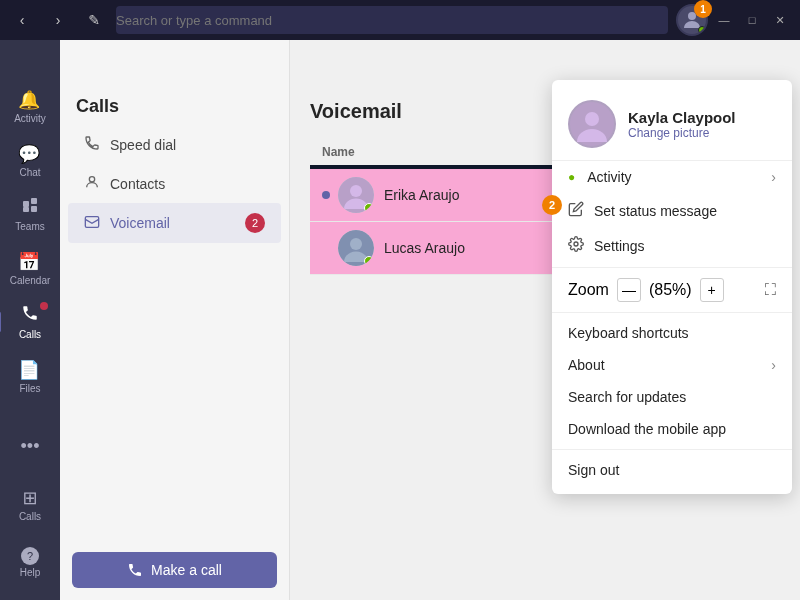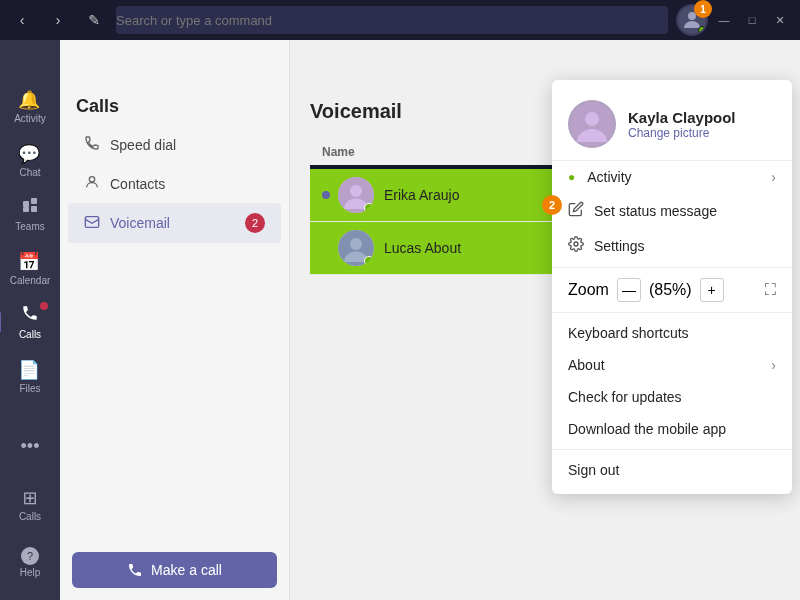--- a/index.html
+++ b/index.html
@@ -92,21 +92,21 @@
     .voicemail-panel { flex: 1; padding: 20px; }
     .panel-title { font-size: 20px; font-weight: 600; color: #252525; margin-bottom: 16px; }
     .table-header {
       display: flex; padding: 6px 12px; font-size: 12px; font-weight: 600;
       color: #666; border-bottom: 4px solid #0f172a;
     }
     .col-name { flex: 1; }
     .col-duration { width: 80px; text-align: right; }
     .table-row {
       display: flex; align-items: center; padding: 8px 12px;
-      border-bottom: 1px solid #e8e8e8; background: #84cc16;
+      border-bottom: 1px solid #e8e8e8; background: #f9a8d4;
       cursor: pointer;
     }
     .row-indicator { width: 8px; height: 8px; border-radius: 50%; background: #6264a7; margin-right: 8px; }
     .row-avatar {
       width: 36px; height: 36px; border-radius: 50%; background: #c0c0d0;
       margin-right: 10px; display: flex; align-items: center; justify-content: center;
       font-size: 14px; color: #666; overflow: hidden; position: relative;
     }
     .row-avatar .avail-dot {
       position: absolute; bottom: 0; right: 0; width: 10px; height: 10px;
@@ -297,21 +297,21 @@
       <div class="table-row">
         <div class="row-indicator" style="background:transparent;"></div>
         <div class="row-avatar">
           <svg width="36" height="36" viewBox="0 0 36 36" fill="#8090b0">
             <circle cx="18" cy="18" r="18"></circle>
             <circle cx="18" cy="14" r="6" fill="#a0b0c8"></circle>
             <path d="M6 32c0-6 5.4-10.5 12-10.5s12 4.5 12 10.5" fill="#a0b0c8"></path>
           </svg>
           <div class="avail-dot"></div>
         </div>
-        <span class="row-name">Lucas About</span>
+        <span class="row-name">Lucas Araujo</span>
         <span class="row-duration">9s</span>
       </div>
     </div>
 
     <div class="dropdown-overlay">
       <div class="dropdown-header">
         <div class="dropdown-avatar">
           <svg width="44" height="44" viewBox="0 0 44 44" fill="#b8a0c8">
             <circle cx="22" cy="22" r="22"></circle>
             <circle cx="22" cy="17" r="7" fill="#d4b8e8"></circle>
@@ -361,21 +361,21 @@
       <div class="dropdown-divider"></div>
 
       <div class="dropdown-item">
         <span>Keyboard shortcuts</span>
       </div>
       <div class="dropdown-item">
         <span>About</span>
         <span class="chevron">›</span>
       </div>
       <div class="dropdown-item">
-        <span>Check for updates</span>
+        <span>Search for updates</span>
       </div>
       <div class="dropdown-item">
         <span>Download the mobile app</span>
       </div>
 
       <div class="dropdown-divider"></div>
 
       <div class="dropdown-item">
         <span>Sign out</span>
       </div>

